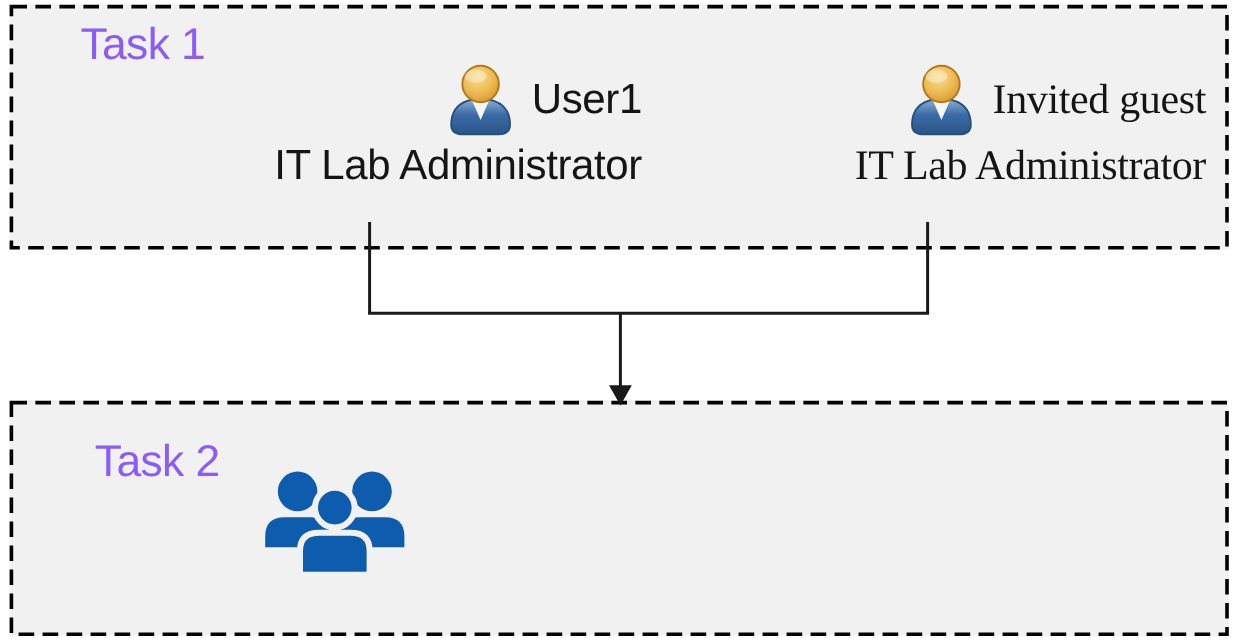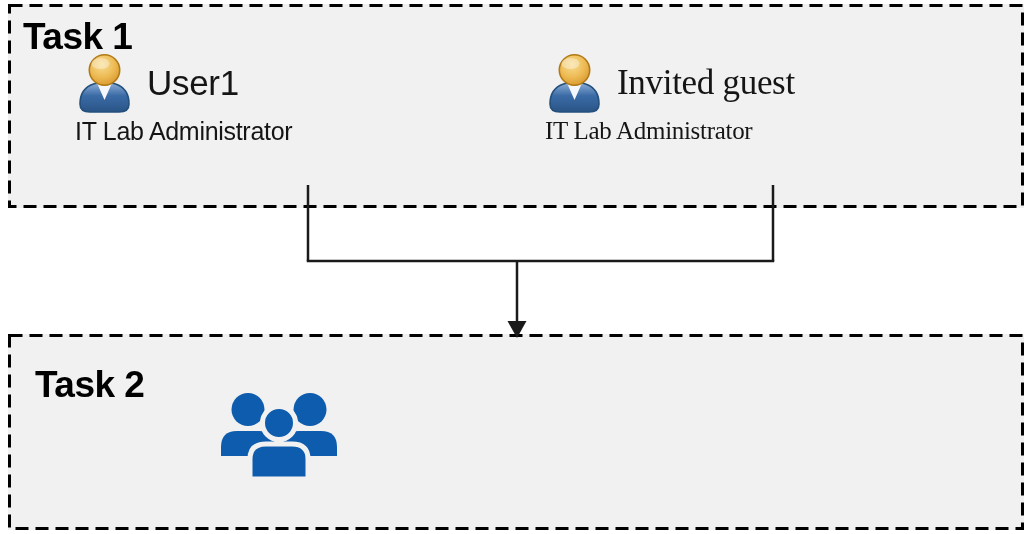--- a/index.html
+++ b/index.html
@@ -17,51 +17,52 @@
     position: absolute;
     left: 8px;
     width: 1016px;
     background: #f1f1f2;
   }
   .task-box.task1 { top: 4px; height: 204px; }
   .task-box.task2 { top: 334px; height: 196px; }
   .task-label {
     position: absolute;
     font-size: 37px;
-    font-weight: bold;
+    font-weight: normal;
     letter-spacing: -0.5px;
-    color: #000000;
+    color: #8b5cf6;
     line-height: 1.1;
+    margin-left: 44px;
   }
   .task1 .task-label { left: 15px; top: 13px; }
   .task2 .task-label { left: 27px; top: 31px; }
   .user-node {
     position: absolute;
     top: 48px;
     width: 460px;
     display: flex;
     flex-direction: column;
-    align-items: flex-start;
+    align-items: flex-end;
   }
   .user-node.col1 { left: 67px; }
   .user-node.col2 { left: 537px; font-family: Liberation Serif, serif; }
   .user-row {
     display: flex;
     align-items: center;
     gap: 15px;
     height: 62px;
   }
   .user-name {
     font-size: 35px;
     letter-spacing: -0.3px;
     white-space: nowrap;
   }
   .user-role {
     margin-top: 1px;
-    font-size: 25px;
+    font-size: 35px;
     letter-spacing: -0.3px;
     white-space: nowrap;
     line-height: 1.3;
   }
   .person-icon-svg { width: 57px; height: 61px; display: block; }
   .group-icon-svg {
     position: absolute;
     left: 209px;
     top: 56px;
     width: 124px;

